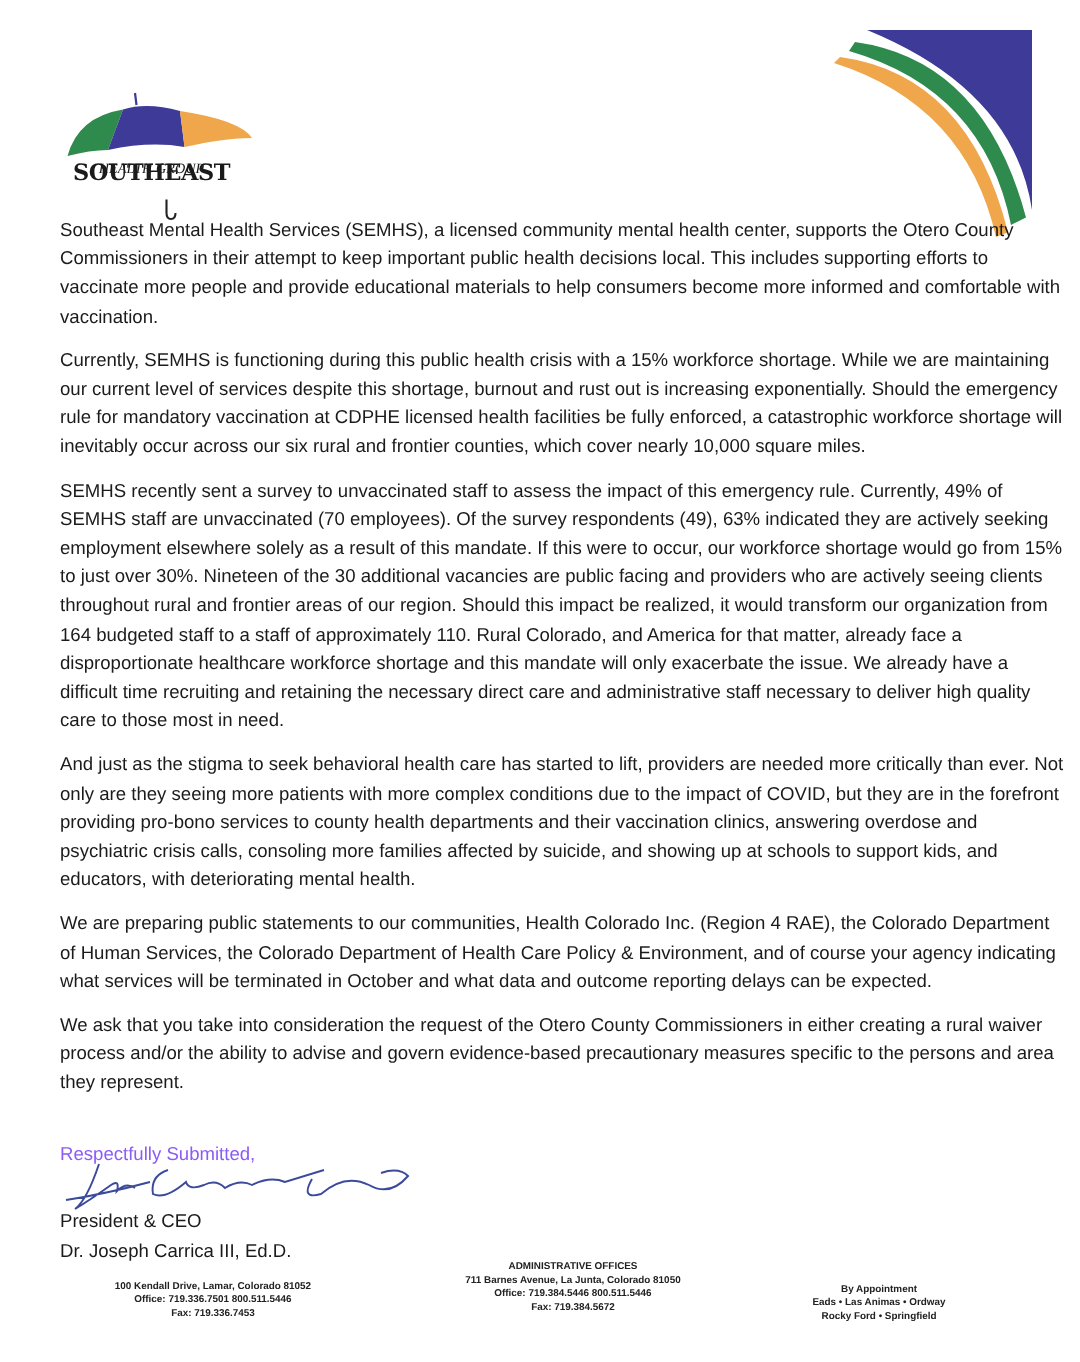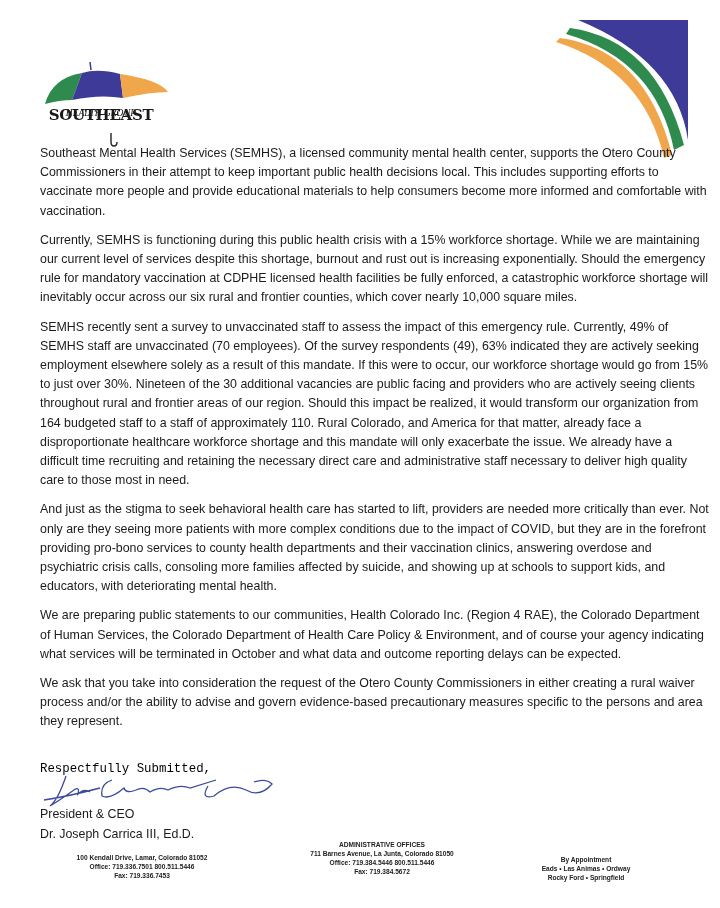--- a/index.html
+++ b/index.html
@@ -14,22 +14,22 @@
       font-family: "Liberation Serif", serif; font-size: 9.5px; color: #1a1a1a; font-style: italic; }
     .logo-handle { position: absolute; left: 68px; top: 104px; }
 
     .corner { position: absolute; right: 0; top: 0; }
 
     .letter { position: absolute; left: 40px; top: 144px; width: 672px;
       font-family: "Liberation Sans", sans-serif; font-size: 12.4px; line-height: 19.2px; color: #1b1b1b; }
     .salutation { margin: 0 0 10px 0; }
     .para { margin: 0 0 10px 0; }
 
-    .closing { position: absolute; left: 40px; top: 760px; font-family: Liberation Mono, monospace;
-      font-size: 12.4px; line-height: 19px; color: #000000; }
+    .closing { position: absolute; left: 40px; top: 760px; font-family: Liberation Sans, sans-serif;
+      font-size: 12.4px; line-height: 19px; color: #8b5cf6; }
     .sig { position: absolute; left: 40px; top: 770px; }
     .signer { position: absolute; left: 40px; top: 805px; font-family: "Liberation Sans", sans-serif;
       font-size: 12.4px; line-height: 19.5px; color: #1b1b1b; }
 
     .footer-col { position: absolute; font-family: "Liberation Sans", sans-serif; font-size: 6.6px;
       line-height: 9px; text-align: center; font-weight: bold; color: #222; }
     .footer-col div { white-space: nowrap; }
     .f1 { left: 52px; top: 853px; width: 180px; }
     .f2 { left: 262px; top: 840px; width: 240px; }
     .f3 { left: 486px; top: 855px; width: 200px; }

